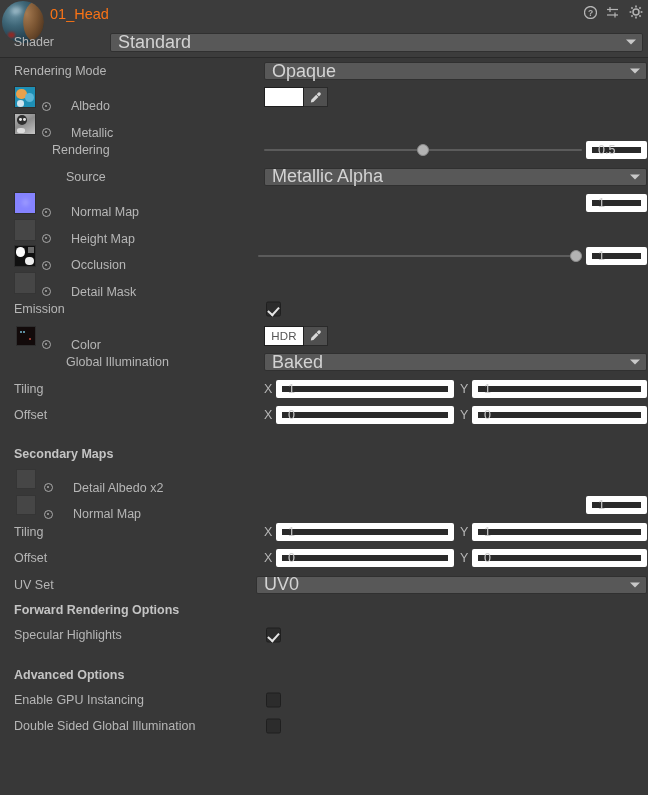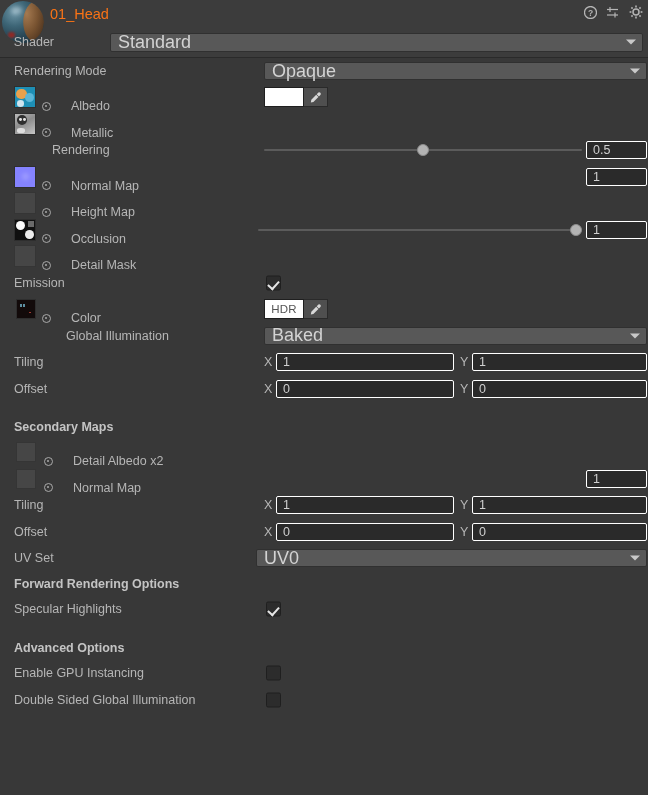--- a/index.html
+++ b/index.html
@@ -131,21 +131,21 @@
     width: 0; height: 0;
     border-left: 5px solid transparent;
     border-right: 5px solid transparent;
     border-top: 5px solid #c9c9c9;
   }
 
   
   .numfield {
     position: absolute; height: 18px;
     background: #2a2a2a;
-    border: 1px solid #ffffff;
+    border: 6px solid #ffffff;
     border-radius: 2px;
     display: flex; align-items: center;
     padding-left: 6px; color: #cfcfcf; font-size: 12.5px;
   }
 
   
   .slider { position: absolute; height: 18px; display: flex; align-items: center; }
   .slider .track {
     position: absolute; left: 0; right: 0; top: 50%; transform: translateY(-50%);
     height: 2px; background: #5b5b5b; border-radius: 1px;
@@ -289,20 +289,27 @@
       <span class="col-label indent1 lbl">Rendering</span>
       <div class="slider" style="left:264px; width:318px;">
         <div class="track"></div>
         <div class="knob" style="left:50%;"></div>
       </div>
       <div class="numfield" style="left:586px; right:1px; top:50%; transform:translateY(-50%);">
         <span>0.5</span>
       </div>
     </div>
 
+    <div class="row">
+      <span class="col-label indent2 lbl">Source</span>
+      <div class="dropdown" style="left:264px; right:1px; top:50%; transform:translateY(-50%);">
+        <span>Metallic Alpha</span>
+        <span class="caret"></span>
+      </div>
+    </div>
 
     <div class="row">
       <div class="texslot tx-normal">
           <span class="n1"></span>
         </div>
       <span class="slot-text">
         <span class="radio-dot"></span>
         <span class="lbl">Normal Map</span>
       </span>
       <div class="numfield" style="left:586px; right:1px; top:50%; transform:translateY(-50%);">

